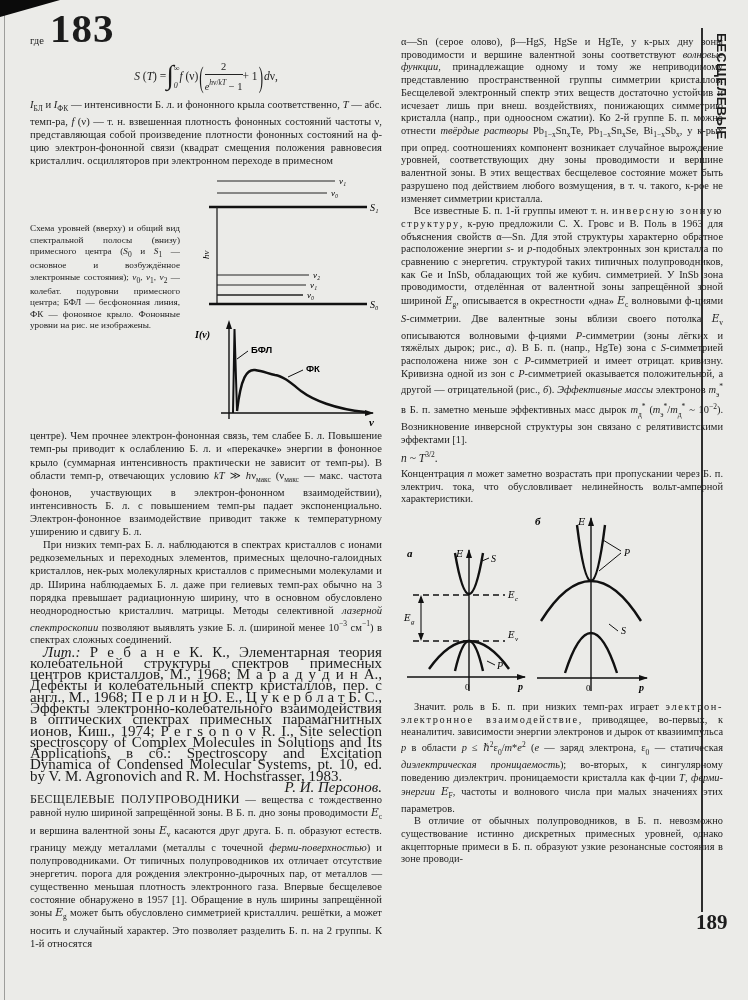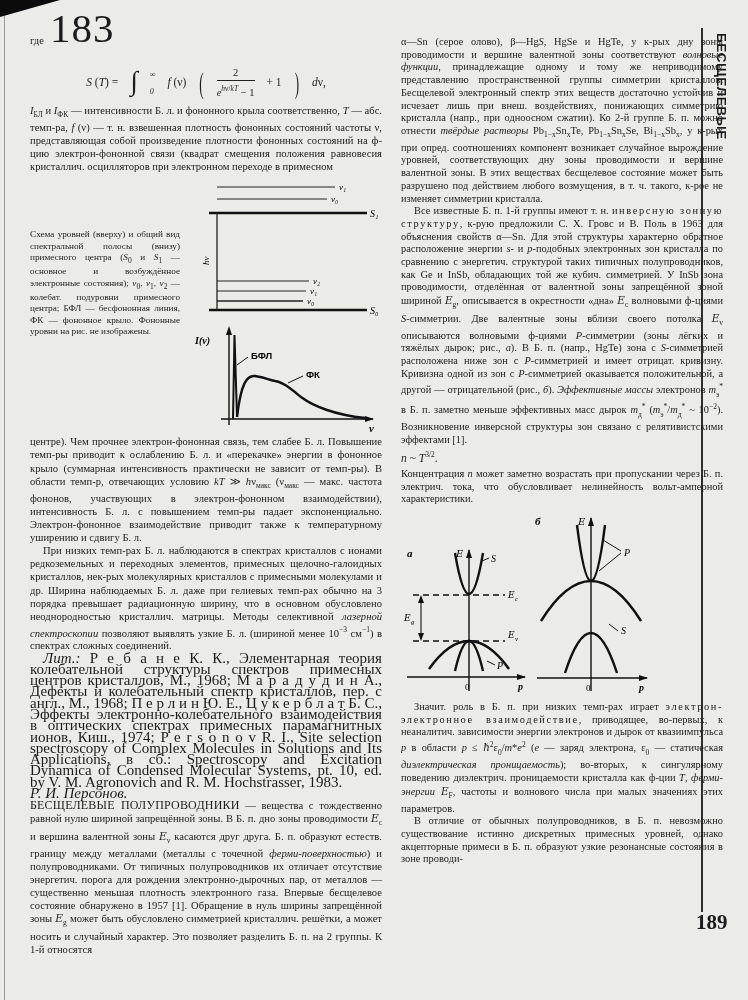--- a/index.html
+++ b/index.html
@@ -1,55 +1,55 @@
 <!DOCTYPE html>
 <html><head>
 <meta charset="utf-8">
 <style>
   html,body{margin:0;padding:0}
   body{width:748px;height:1000px;background:#ebebe8;position:relative;overflow:hidden;
        font-family:"Liberation Serif","DejaVu Serif",serif;color:#1c1c1c;}
   .edge-line{position:absolute;left:4px;top:0;width:1px;height:1000px;background:rgba(0,0,0,.33)}
   .corner-wedge{position:absolute;left:0;top:0;width:0;height:0;
        border-top:17px solid #0b0b0b;border-right:60px solid transparent}
-  .pageno-left{position:absolute;left:50px;top:4px;font-size:41px;font-weight:400;letter-spacing:1px}
+  .pageno-left{position:absolute;left:50px;top:4px;font-size:41px;font-weight:700;letter-spacing:1px}
   .pageno-right{position:absolute;left:696px;top:910px;font-family:Liberation Serif, serif;
        font-weight:bold;font-size:21px}
   .margin-rule{position:absolute;left:701px;top:28px;width:2px;height:884px;background:#2e2e2e}
   .margin-label{position:absolute;left:729px;top:33px;transform:rotate(90deg);transform-origin:0 0;
        font-family:"Liberation Sans",sans-serif;font-weight:bold;font-size:13.5px;letter-spacing:.5px;
        white-space:nowrap}
   .col{position:absolute;text-align:justify}
   #left-col{left:30px;top:34px;width:352px;font-size:10.6px;line-height:13.1px}
   #right-col{left:401px;top:36px;width:322px;font-size:10.4px;line-height:12.7px;height:906px;overflow:hidden}
   p{margin:0}
   .indent{text-indent:13px}
   .small{font-size:15px;line-height:11.3px}
   .se{font-style:italic;font-family:"DejaVu Serif",serif}
   .sp{letter-spacing:1.6px}
   sub{font-size:7.5px}
   sup{font-size:7.5px}
   
-  .formula{display:flex;align-items:center;justify-content:center;gap:12px;margin:19px 0 5px;font-size:11.5px}
+  .formula{display:flex;align-items:center;justify-content:center;gap:0;margin:13px 0 5px;font-size:11.5px}
   .int-sign{font-size:27px;font-weight:400;line-height:1;transform:translateY(-1px)}
   .int-lims{display:flex;flex-direction:column;justify-content:space-between;height:30px;font-size:8px;
        font-style:italic;transform:translateY(1px)}
   .paren{font-size:13px;transform:scaleY(2.3);margin:0 1px}
   .frac{display:inline-flex;flex-direction:column;text-align:center;vertical-align:middle;font-size:10.5px}
   .frac .num{border-bottom:1px solid #222;padding:0 14px 1px}
   .frac .den{padding-top:1px}
   .formula-n{text-align:left;margin:3px 0;font-size:11.5px}
   
   .fig1-row{display:flex;gap:7px;margin:4px 0 3px}
   .fig1-caption{width:150px;margin-top:52px;font-size:9.2px;line-height:11.4px;text-align:justify}
   
   .fig2-row{display:flex;gap:2px;align-items:flex-end;width:356px;margin:5px 0 2px}
   .fig2-caption{width:108px;margin-bottom:30px;font-size:9.2px;line-height:11.2px;text-align:justify}
   svg{display:block}
-  .lit-author{font-style:italic}
+  .lit-author{text-align:right;font-style:italic}
   .art-title{font-weight:normal;font-size:12px;letter-spacing:.2px}
 </style>
 </head>
 <body>
 
 <div class="edge-line"></div>
 <div class="corner-wedge"></div>
 <div class="pageno-left">183</div>
 <div class="pageno-right">189</div>
 <div class="margin-rule"></div>

